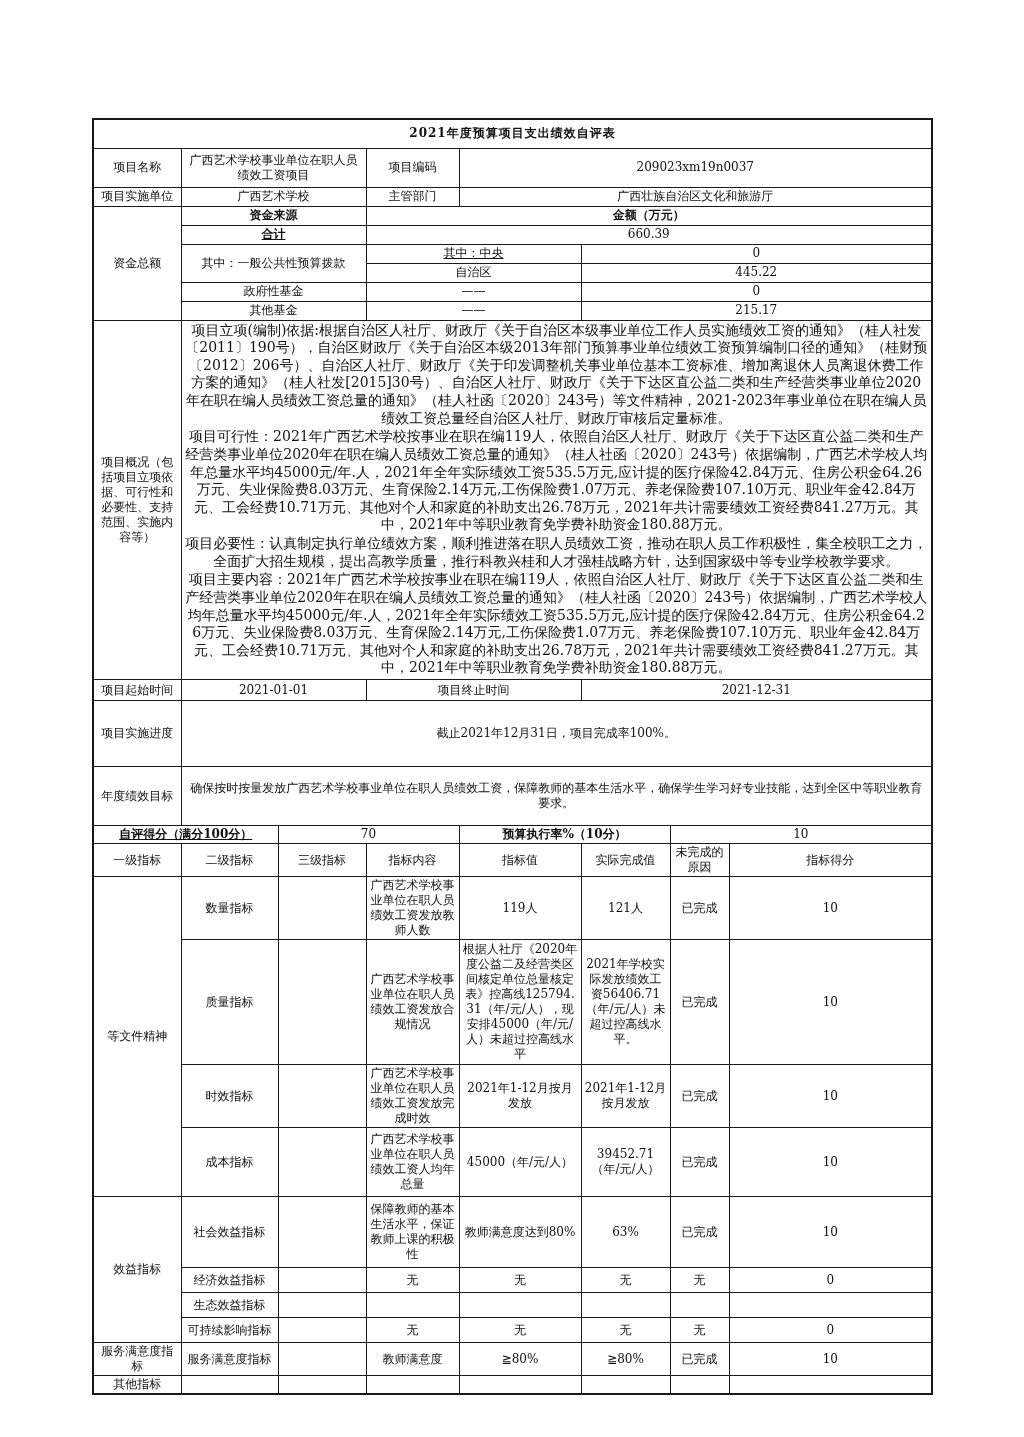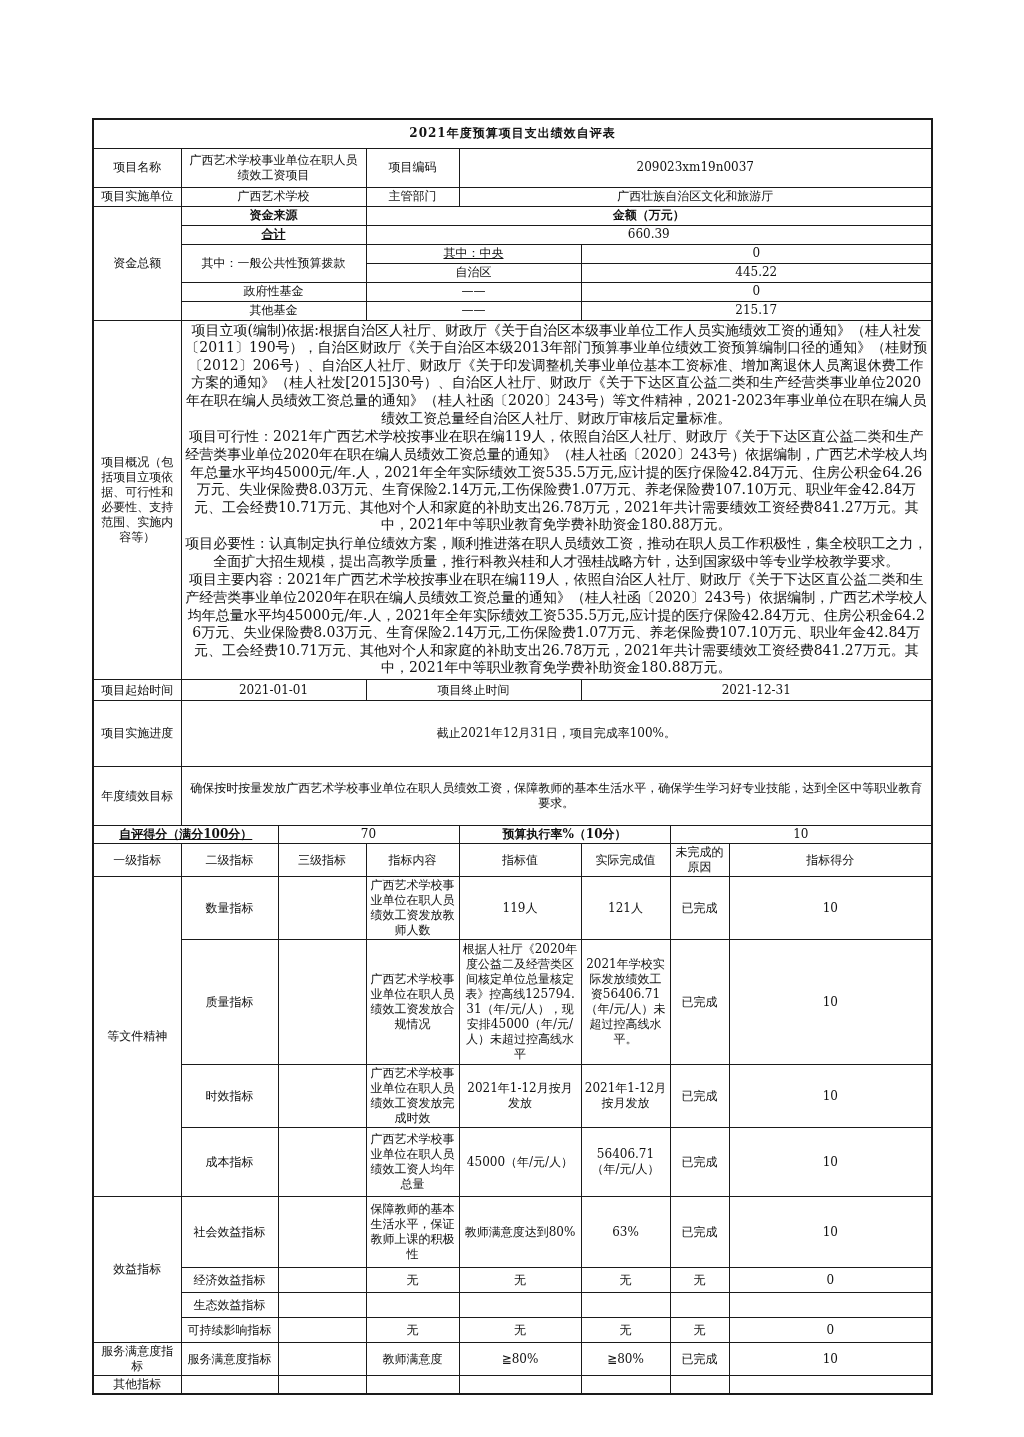--- a/index.html
+++ b/index.html
@@ -173,21 +173,21 @@
       <td>2021年1-12月按月发放</td>
       <td>2021年1-12月按月发放</td>
       <td>已完成</td>
       <td>10</td>
     </tr>
     <tr style="height:69px">
       <td>成本指标</td>
       <td></td>
       <td class="small">广西艺术学校事业单位在职人员绩效工资人均年总量</td>
       <td>45000（年/元/人）</td>
-      <td>56406.71 （年/元/人）</td>
+      <td>39452.71 （年/元/人）</td>
       <td>已完成</td>
       <td>10</td>
     </tr>
 
     <tr style="height:71px">
       <td rowspan="4">效益指标</td>
       <td>社会效益指标</td>
       <td></td>
       <td class="small">保障教师的基本生活水平，保证教师上课的积极性</td>
       <td class="small">教师满意度达到80%</td>

